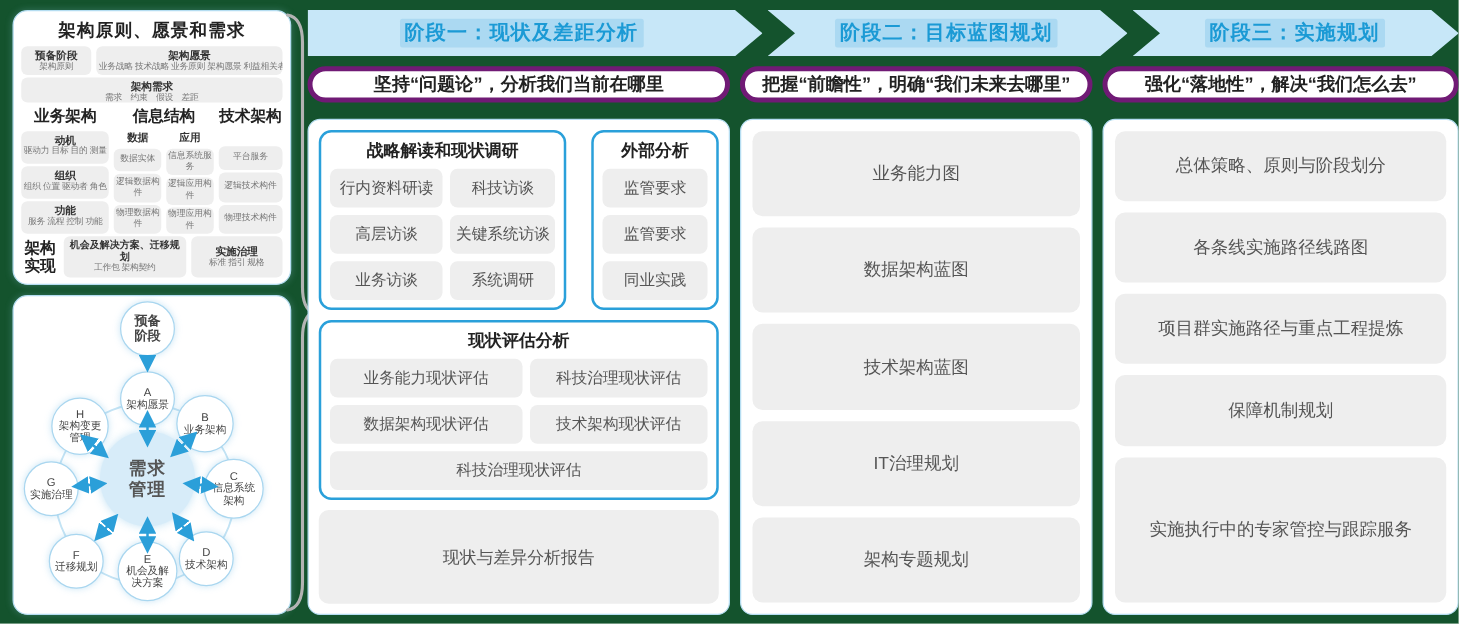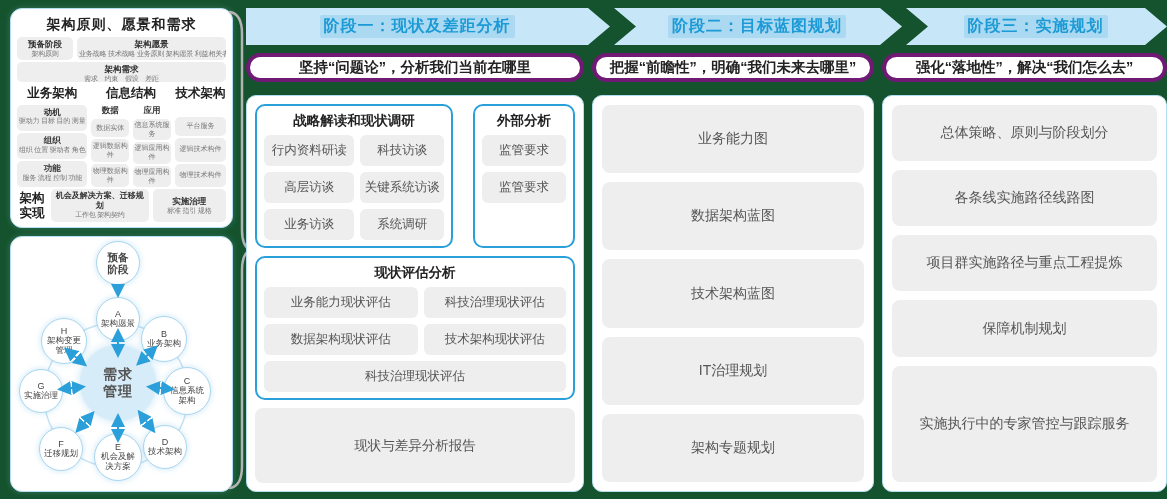--- a/index.html
+++ b/index.html
@@ -236,20 +236,21 @@
           <div class="item">关键系统访谈</div>
           <div class="item">业务访谈</div>
           <div class="item">系统调研</div>
         </div>
       </div>
       <div id="group2" class="group">
         <div class="group-title">外部分析</div>
         <div class="stack">
           <div class="item">监管要求</div>
           <div class="item">监管要求</div>
+          <div class="item">同业实践</div>
         </div>
       </div>
     </div>
     <div class="group">
       <div class="group-title">现状评估分析</div>
       <div class="grid2">
         <div class="item">业务能力现状评估</div>
         <div class="item">科技治理现状评估</div>
         <div class="item">数据架构现状评估</div>
         <div class="item">技术架构现状评估</div>

